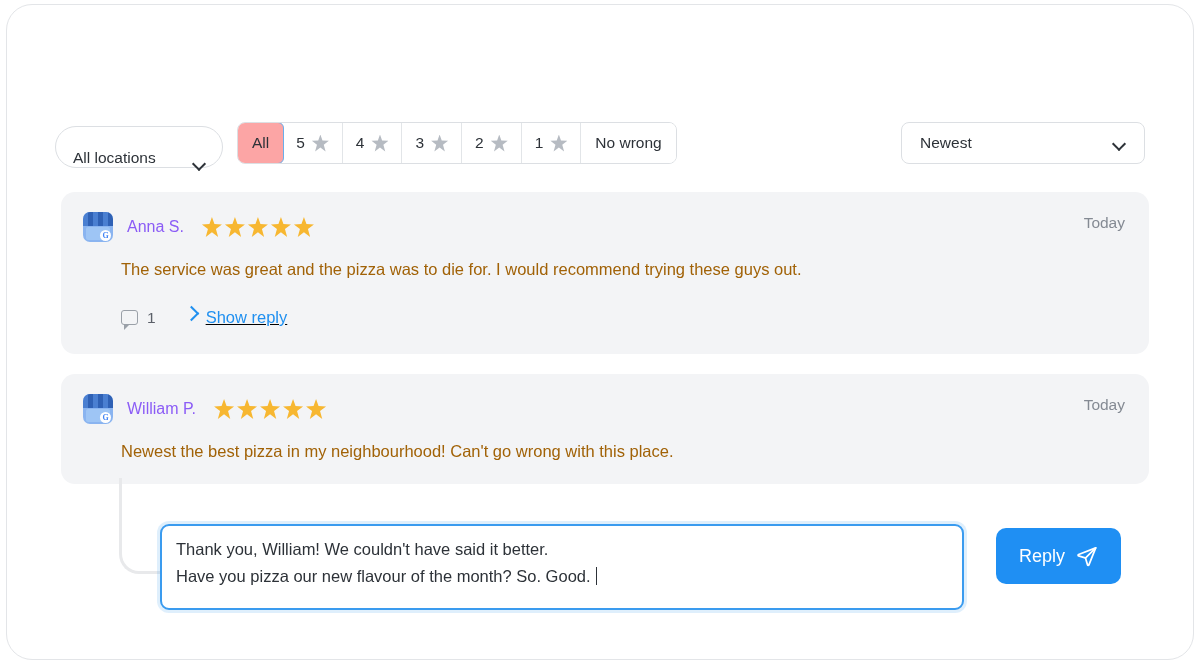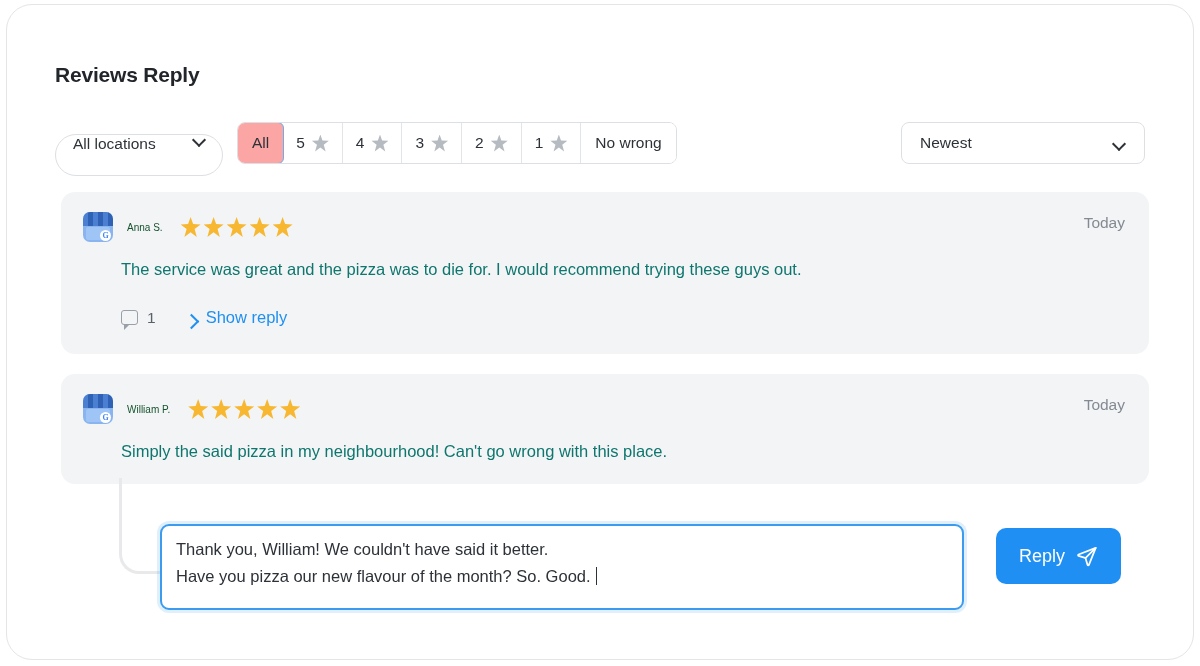--- a/index.html
+++ b/index.html
@@ -43,29 +43,29 @@
     position: absolute;
     left: 48px;
     top: 117px;
     right: 48px;
     height: 44px;
   }
 
   .locations-select {
     position: absolute;
     left: 0;
-    top: 12px;
+    top: 4px;
     width: 168px;
     height: 42px;
     border: 1px solid #dcdfe3;
     border-radius: 21px;
     background: #ffffff;
     box-sizing: border-box;
     display: flex;
-    align-items: flex-start;
+    align-items: flex-end;
     padding: 0 16px 0 17px;
     cursor: pointer;
   }
   .locations-select .sel-label {
     font-size: 15.5px;
     color: #2d3238;
     flex: 1;
   }
 
   .chev {
@@ -210,22 +210,22 @@
     background: #ffffff;
     color: #4285f4;
     font-size: 8px;
     font-weight: bold;
     line-height: 11px;
     text-align: center;
     font-family: "Liberation Serif", serif;
   }
 
   .rv-name {
-    font-size: 10px;
-    color: #14532d;
+    font-size: 16px;
+    color: #8b5cf6;
     margin-left: 14px;
   }
   .rv-stars {
     display: flex;
     gap: 3px;
     margin-left: 18px;
     align-items: center;
   }
   .rv-date {
     position: absolute;
@@ -234,21 +234,21 @@
     font-size: 15.5px;
     color: #848a93;
     margin-left: 40px;
   }
   .rv-text {
     position: absolute;
     left: 60px;
     top: 66px;
     right: 36px;
     font-size: 16.5px;
-    color: #0f766e;
+    color: #a16207;
     line-height: 1.4;
   }
 
   .rv-actions {
     position: absolute;
     left: 60px;
     top: 116px;
     display: flex;
     align-items: center;
   }
@@ -274,24 +274,25 @@
     width: 0; height: 0;
     border-left: 5px solid #9aa0a8;
     border-bottom: 5px solid transparent;
   }
   .reply-count .cnt {
     font-size: 15.5px;
     color: #5b6069;
   }
   .show-reply {
     display: flex;
-    align-items: flex-end;
+    align-items: flex-start;
     gap: 9px;
     margin-left: 30px;
     cursor: pointer;
+    text-decoration: underline;
   }
   .chev-right {
     width: 9px;
     height: 9px;
     border-right: 2.4px solid #2090f0;
     border-top: 2.4px solid #2090f0;
     transform: rotate(45deg);
     display: inline-block;
   }
   .show-reply .lnk {
@@ -361,21 +362,20 @@
     cursor: pointer;
     margin-left: 12px;
   }
   .send-icon { display: block; }
 </style>
 </head>
 <body>
 
 <div class="app-card">
 
-  <div class="page-title">Reviews Reply</div>
 
   <div class="filter-bar">
 
     <div class="locations-select">
       <span class="sel-label">All locations</span>
       <span class="chev"></span>
     </div>
 
     <div class="rating-group">
       <div class="rating-btn active">
@@ -452,21 +452,21 @@
       <span class="rv-name">William P.</span>
       <span class="rv-stars">
         <span class="star gold big"></span>
         <span class="star gold big"></span>
         <span class="star gold big"></span>
         <span class="star gold big"></span>
         <span class="star gold big"></span>
       </span>
     </div>
     <div class="rv-date">Today</div>
-    <div class="rv-text">Simply the said pizza in my neighbourhood! Can't go wrong with this place.</div>
+    <div class="rv-text">Newest the best pizza in my neighbourhood! Can't go wrong with this place.</div>
   </div>
 
   <div class="connector"></div>
 
   <div class="reply-box">
     <div class="reply-line">Thank you, William! We couldn't have said it better.</div>
     <div class="reply-line"><span>Have you pizza our new flavour of the month? So. Good.</span><span class="caret"></span></div>
   </div>
 
   <button class="reply-button">

